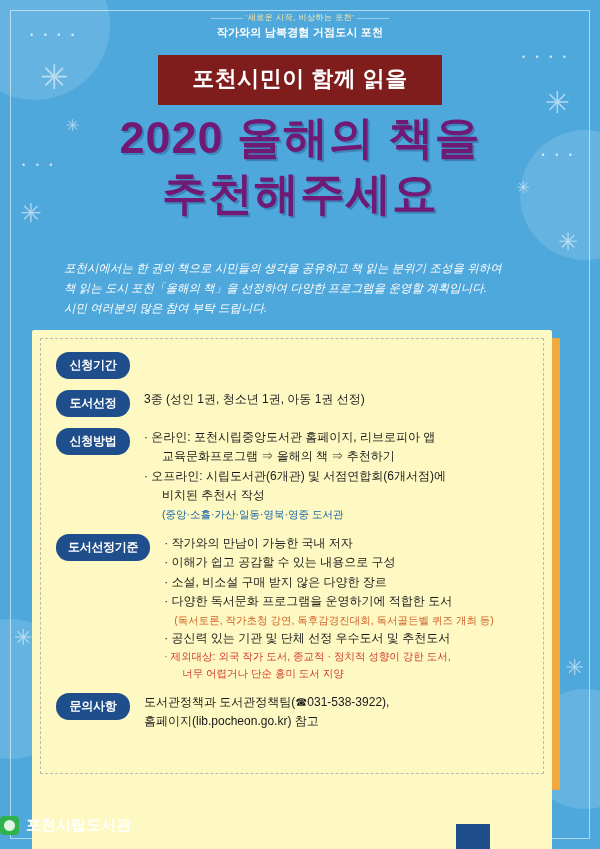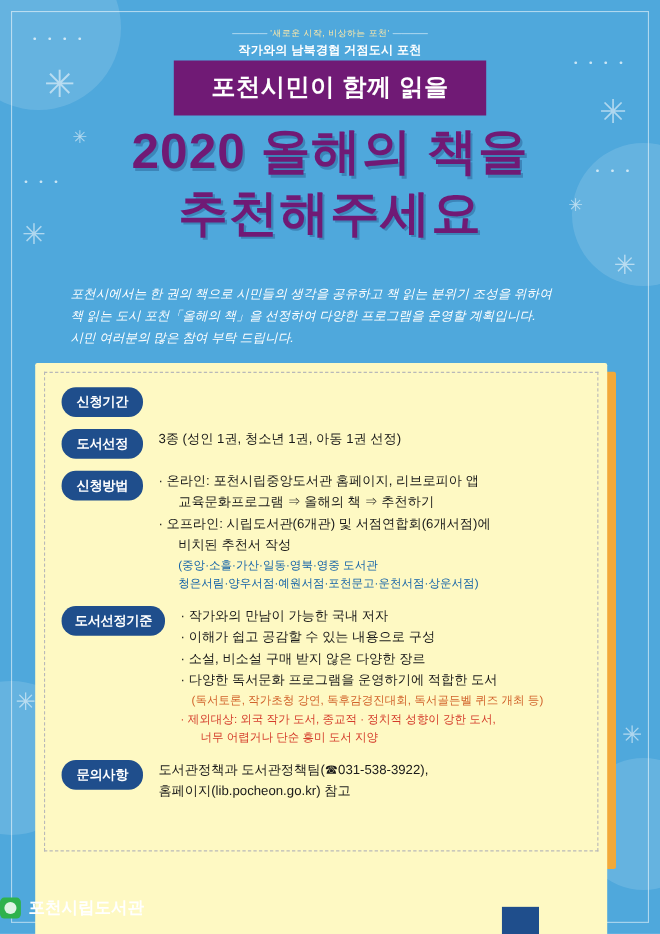--- a/index.html
+++ b/index.html
@@ -50,21 +50,21 @@
   .circle-deco {
     position: absolute;
     border-radius: 50%;
     background: rgba(255,255,255,0.13);
     pointer-events: none;
   }
 
   
   .top-head {
     position: absolute;
-    top: 25px;
+    top: 12px;
     left: 0; right: 0;
     text-align: center;
     color: #ffffff;
   }
   .top-head .line1 {
     font-size: 8px;
     letter-spacing: 0.5px;
     color: #ffe9a8;
     margin-bottom: 2px;
   }
@@ -82,21 +82,21 @@
   
   .ribbon-wrap {
     position: absolute;
     top: 55px;
     left: 0; right: 0;
     display: flex;
     justify-content: center;
   }
   .ribbon {
     position: relative;
-    background: #701a75;
+    background: #7f1d1d;
     color: #ffffff;
     font-size: 22px;
     font-weight: bold;
     padding: 9px 34px 11px 34px;
     letter-spacing: 0.5px;
   }
   .ribbon::before, .ribbon::after {
     content: "";
     position: absolute;
     top: 6px;
@@ -316,31 +316,31 @@
           </div>
         </div>
         <div class="row">
           <div class="pill">신청방법</div>
           <div class="row-body">
             <span class="ln">· 온라인: 포천시립중앙도서관 홈페이지, 리브로피아 앱</span>
             <span class="ln indent2">교육문화프로그램 ⇒ 올해의 책 ⇒ 추천하기</span>
             <span class="ln">· 오프라인: 시립도서관(6개관) 및 서점연합회(6개서점)에</span>
             <span class="ln indent2">비치된 추천서 작성</span>
             <span class="ln sub sub-indent">(중앙·소흘·가산·일동·영북·영중 도서관</span>
-            <span class="ln sub sub-indent">청은서림·양우서점·예원서점·포천문고·운천서점·상운서점)</span>
           </div>
         </div>
         <div class="row">
           <div class="pill">도서선정기준</div>
           <div class="row-body">
             <span class="ln">· 작가와의 만남이 가능한 국내 저자</span>
             <span class="ln">· 이해가 쉽고 공감할 수 있는 내용으로 구성</span>
             <span class="ln">· 소설, 비소설 구매 받지 않은 다양한 장르</span>
             <span class="ln">· 다양한 독서문화 프로그램을 운영하기에 적합한 도서</span>
             <span class="ln orange-note">(독서토론, 작가초청 강연, 독후감경진대회, 독서골든벨 퀴즈 개최 등)</span>
+            <span class="ln">· 공신력 있는 기관 및 단체 선정 우수도서 및 추천도서</span>
             <span class="ln red">· 제외대상:  외국 작가 도서, 종교적 · 정치적 성향이 강한 도서,</span>
             <span class="ln red indent2">너무 어렵거나 단순 흥미 도서 지양</span>
           </div>
         </div>
         <div class="row">
           <div class="pill">문의사항</div>
           <div class="row-body">
             <span class="ln">도서관정책과 도서관정책팀(☎031-538-3922),</span>
             <span class="ln">홈페이지(lib.pocheon.go.kr) 참고</span>
           </div>

